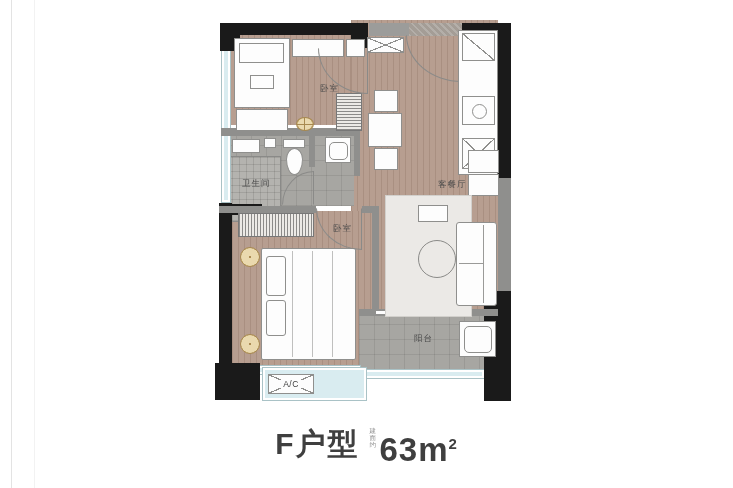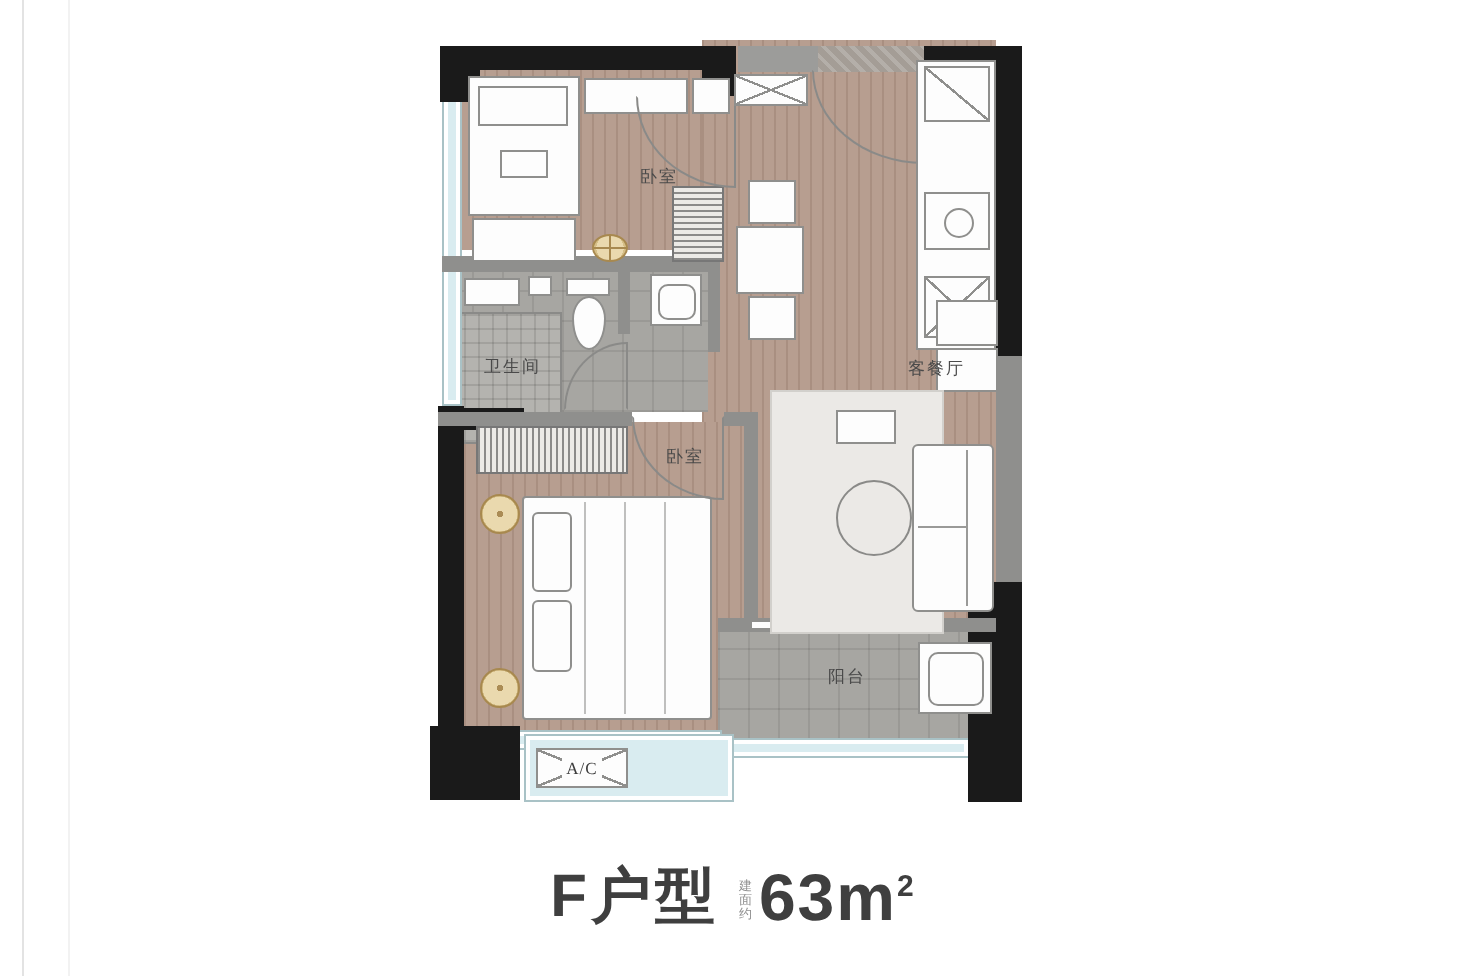--- a/index.html
+++ b/index.html
@@ -43,21 +43,21 @@
   }
   .rug { background: var(--rug,#ebe9e6); border:1px solid #d2d0cc; }
 
   
   .furn { background: var(--furniture_fill,#fdfdfd); border:1px solid var(--furniture_line,#8f8f8d); box-sizing:border-box; }
   .xbox {
     background-color:#fdfdfd;
     background-image:
       linear-gradient(to top right, transparent calc(50% - .6px), #8f8f8d calc(50% - .6px) calc(50% + .6px), transparent calc(50% + .6px)),
       linear-gradient(to bottom right, transparent calc(50% - .6px), #8f8f8d calc(50% - .6px) calc(50% + .6px), transparent calc(50% + .6px));
-    border:1px solid #8f8f8d; box-sizing:border-box;font-family:Liberation Serif, serif;
+    border:1px solid #8f8f8d; box-sizing:border-box;
   }
   .diagbox {
     background-color:#fdfdfd;
     background-image: linear-gradient(to top right, transparent calc(50% - .6px), #8f8f8d calc(50% - .6px) calc(50% + .6px), transparent calc(50% + .6px));
     border:1px solid #8f8f8d; box-sizing:border-box;
   }
   .stripes-h {
     background-color:#eceae6; border:1px solid #777;
     background-image: repeating-linear-gradient(0deg, rgba(60,60,60,.55) 0 1px, transparent 1px 3px);
     box-sizing:border-box;
@@ -87,21 +87,21 @@
     color: var(--label_text,#4a4a4a);
   }
 
   .plan { position:absolute; left:212px; top:13px; width:300px; height:390px; }
 
   .ac-box { display:flex; align-items:center; justify-content:center; }
   .ac-box .ac-text { background:#fdfdfd; padding:0 2px; font-size:8.5px; color:#3c3c3c; letter-spacing:.5px; }
 
   .title-row {
     position:absolute; left:0; right:0; top:427px;
-    display:flex; justify-content:center; align-items:flex-end;
+    display:flex; justify-content:center; align-items:flex-start;
     color: var(--title_text,#3f3f3f);
   }
   .plan-name { font-size:30px; font-weight:600; letter-spacing:2px; line-height:34px; }
   .area-note {
     width:9px; font-size:6.5px; line-height:7px; color:#8f8f8f;
     word-break:break-all; margin:0 1px 5px 10px;
   }
   .area-value { font-size:33px; font-weight:600; line-height:34px; letter-spacing:1px; }
   .area-value sup { font-size:15px; font-weight:600; }
 </style>
@@ -208,21 +208,21 @@
     <div class="abs furn" style="left:247px; top:308px; width:37px; height:36px;">
       <div class="abs" style="left:4px; top:4px; width:26px; height:25px; border:1px solid #8f8f8d; border-radius:5px;"></div>
     </div>
 
     <div class="abs xbox ac-box" style="left:56px; top:361px; width:46px; height:20px;">
       <span class="ac-text">A/C</span>
     </div>
 
     <span class="label" style="left:108px; top:70px;">卧室</span>
     <span class="label" style="left:30px;  top:165px;">卫生间</span>
-    <span class="label" style="left:214px; top:166px;padding-left:28px;">客餐厅</span>
+    <span class="label" style="left:198px; top:166px;padding-left:28px;">客餐厅</span>
     <span class="label" style="left:121px; top:210px;">卧室</span>
     <span class="label" style="left:202px; top:320px;">阳台</span>
   </div>
 
   <div class="title-row">
     <span class="plan-name">F户型</span>
     <span class="area-note">建面约</span>
     <span class="area-value"><span>63</span><span>m</span><sup>2</sup></span>
   </div>
 

